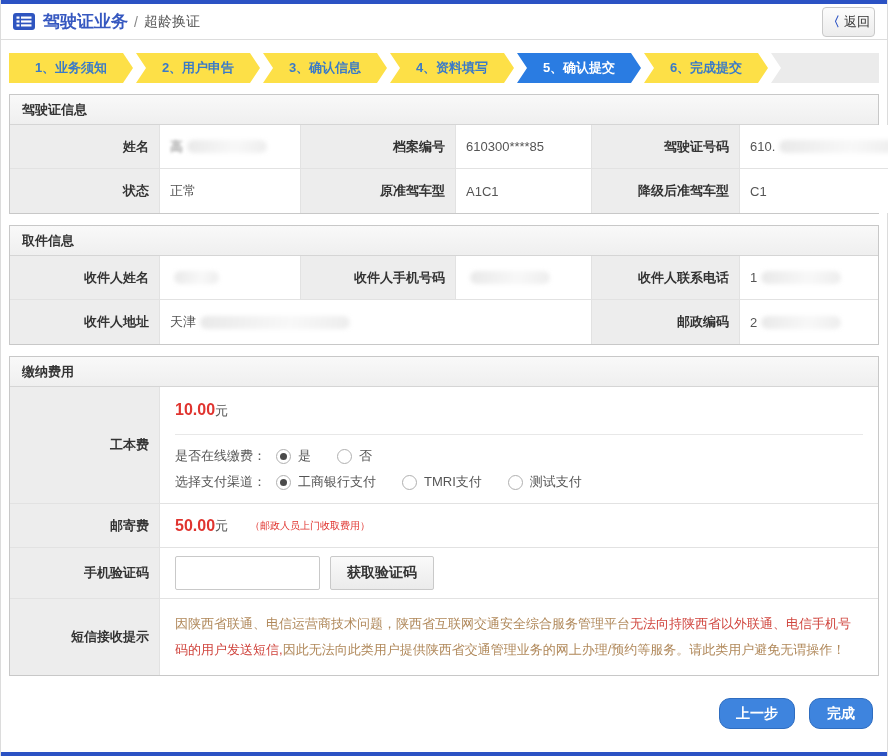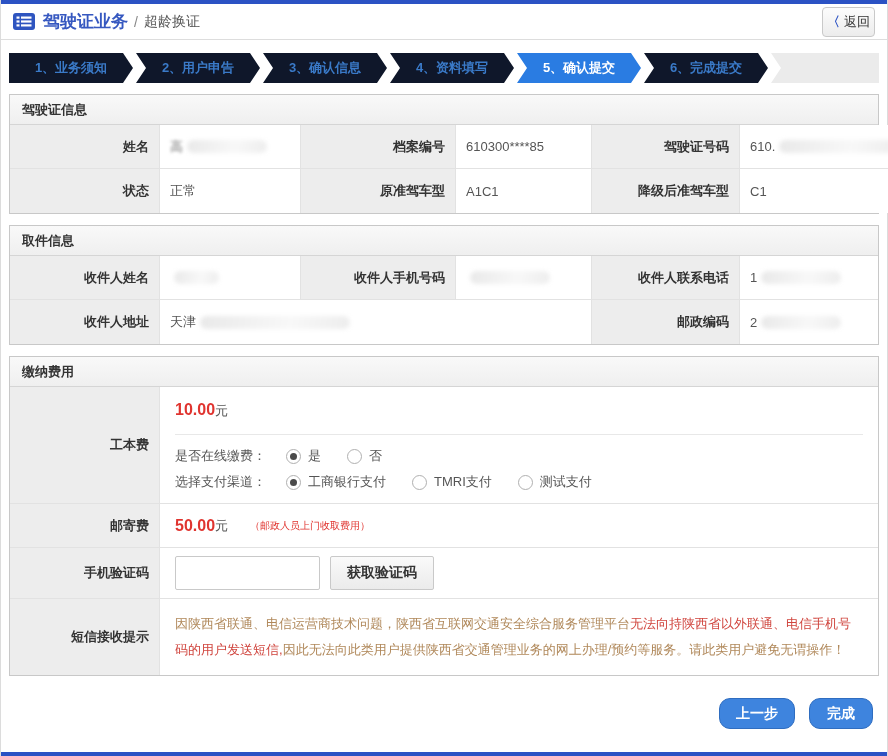--- a/index.html
+++ b/index.html
@@ -35,21 +35,21 @@
   }
   .back-btn .chev { color:#2b52c4; font-weight:bold; margin-right:4px; }
 
   
   .steps {
     display:flex; height:30px; margin:13px 8px 0 8px; flex:none;
     background:#fff;
   }
   .step {
     flex:0 0 124px; height:30px; line-height:30px; text-align:center;
-    background:#0f172a; color:#3a7ac8; font-weight:bold; font-size:13px;
+    background:#fde047; color:#3a7ac8; font-weight:bold; font-size:13px;
     margin-right:3px;
     clip-path:polygon(0 0, calc(100% - 10px) 0, 100% 50%, calc(100% - 10px) 100%, 0 100%, 10px 50%);
   }
   .step.first { clip-path:polygon(0 0, calc(100% - 10px) 0, 100% 50%, calc(100% - 10px) 100%, 0 100%); }
   .step.active { background:#2a7ce2; color:#fff; }
   .step-fill {
     flex:1 1 auto; background:#ebebeb;
     clip-path:polygon(0 0, 100% 0, 100% 100%, 0 100%, 10px 50%);
   }
 
@@ -88,21 +88,21 @@
   .rw-s { width:45px; } .rw-m { width:80px; } .rw-l { width:120px; } .rw-xl { width:150px; }
   .blurtext { filter:blur(1.5px); color:#777; }
 
   
   .fee-amount { color:#e0342f; font-weight:bold; font-size:16px; }
   .fee-unit { color:#555; font-size:13px; }
   .fee-note { color:#e0342f; font-size:10px; margin-left:22px; }
   .workfee-box { padding:14px 15px 12px 15px; width:100%; }
   .workfee-divider { border-top:1px solid #e8e8e8; margin:14px 0 12px 0; }
   .radio-line { display:flex; align-items:center; margin-top:8px; color:#555; }
-  .radio-line .qlabel { margin-right:20px; }
+  .radio-line .qlabel { margin-right:10px; }
   .radio-opt { display:inline-flex; align-items:center; margin-right:26px; cursor:pointer; }
   .radio {
     width:15px; height:15px; border-radius:50%;
     border:1px solid #b0b0b0; background:#fff; margin-right:7px;
     display:inline-flex; align-items:center; justify-content:center; flex:none;
   }
   .radio.checked::after {
     content:""; width:7px; height:7px; border-radius:50%; background:#4a4a4a;
   }
   .code-input {

